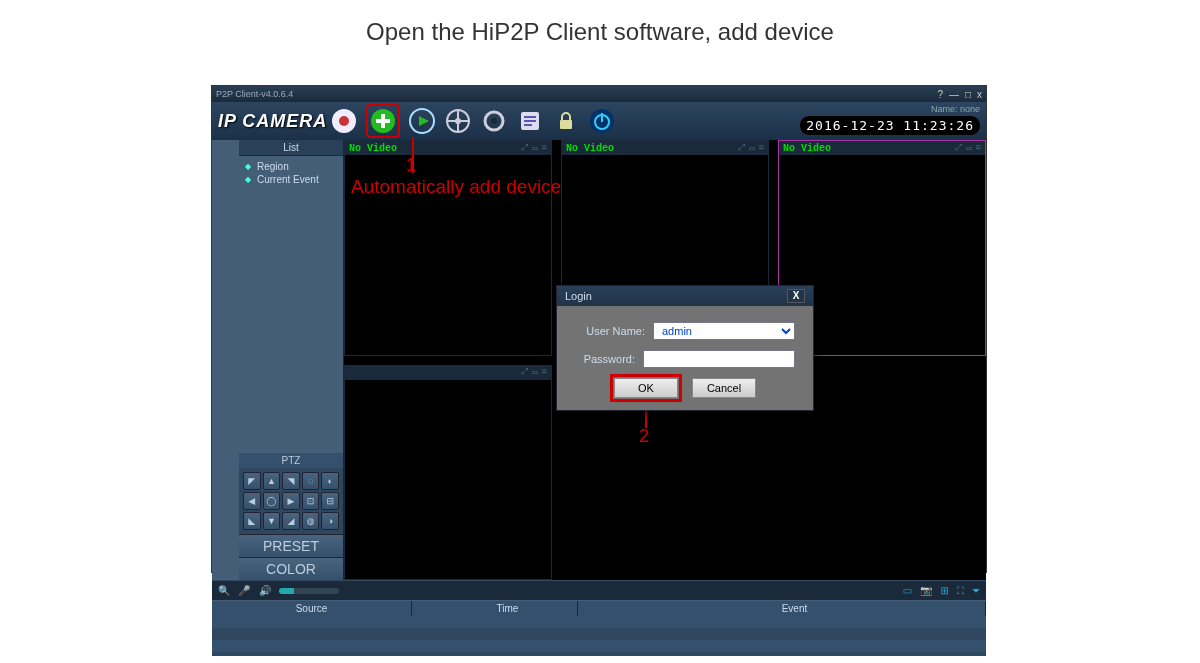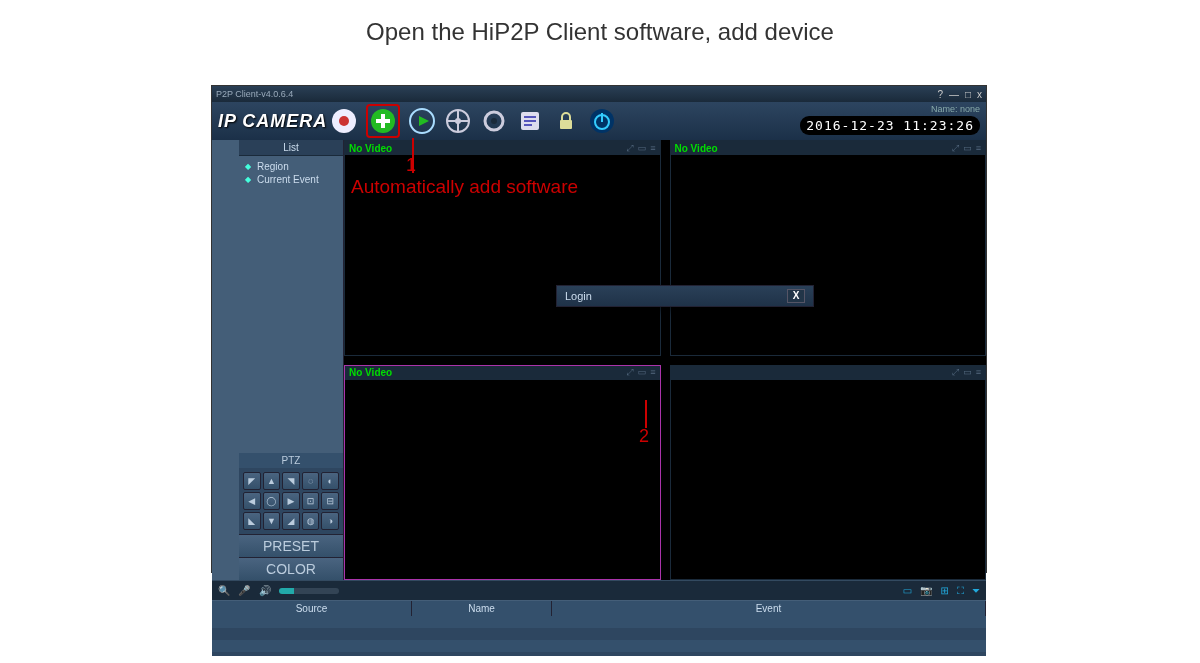--- a/index.html
+++ b/index.html
@@ -172,24 +172,25 @@
     text-align: center;
     font-size: 14px;
     padding: 3px 0;
     border-top: 1px solid #223;
     cursor: pointer;
   }
   .video-area {
     flex: 1;
     background: #000;
     display: grid;
-    grid-template-columns: 1fr 1fr;
+    grid-template-columns: 1fr 1fr 1fr;
     grid-template-rows: 1fr 1fr;
     gap: 9px;
     position: relative;
+    font-family: Liberation Mono, monospace;
   }
   .video-pane {
     background: #000;
     position: relative;
     border: 1px solid #1a2a3a;
   }
   .pane-header {
     position: absolute;
     top: 0; left: 0; right: 0;
     height: 14px;
@@ -243,20 +244,21 @@
     height: 56px;
     background: #2a4058;
     border-top: 1px solid #445e78;
   }
   .event-header {
     display: flex;
     background: #34506c;
     color: #cde;
     font-size: 10px;
     text-align: center;
+    gap: 26px;
   }
   .event-col {
     padding: 2px 0;
     border-right: 1px solid #223;
   }
   .col-src { width: 200px; }
   .col-time { width: 140px; }
   .col-evt { flex: 1; }
   .event-rows {
     height: 40px;
@@ -517,37 +519,53 @@
     <div class="bottom-right-icons">
       <span class="bb-icon" style="color:#2ad">⊞</span>
       <span class="bb-icon" style="color:#2ad">⛶</span>
       <span class="bb-icon" style="color:#2ad">⏷</span>
     </div>
   </div>
 
   <div class="event-table">
     <div class="event-header">
       <div class="event-col col-src">Source</div>
-      <div class="event-col col-time">Name</div>
+      <div class="event-col col-time">Time</div>
       <div class="event-col col-evt">Event</div>
     </div>
     <div class="event-rows"></div>
   </div>
 
 </div>
 
 <div class="callout" style="left:351px; top:155px; width:300px;">
   <div class="line" style="left:61px; top:-17px; width:2px; height:35px;"></div>
   <div style="text-align:left; margin-left:55px;"><span>1</span></div>
-  <div style="font-size:19px;">Automatically add software</div>
+  <div style="font-size:19px;">Automatically add device</div>
 </div>
 
 <div class="login-dialog">
   <div class="dlg-title">
     <span>Login</span>
     <span class="dlg-close">X</span>
   </div>
+  <div class="dlg-body">
+    <div class="form-row">
+      <label>User Name:</label>
+      <select>
+        <option>admin</option>
+      </select>
+    </div>
+    <div class="form-row">
+      <label>Password:</label>
+      <input type="password" style="">
+    </div>
+    <div class="dlg-buttons">
+      <button class="dlg-btn ok-highlight">OK</button>
+      <button class="dlg-btn">Cancel</button>
+    </div>
+  </div>
 </div>
 
 <div class="callout" style="left:635px; top:400px;">
   <div class="line" style="left:10px; top:0px; width:2px; height:28px;"></div>
   <div style="margin-top:26px; margin-left:4px;">2</div>
 </div>
 
 </body></html>

